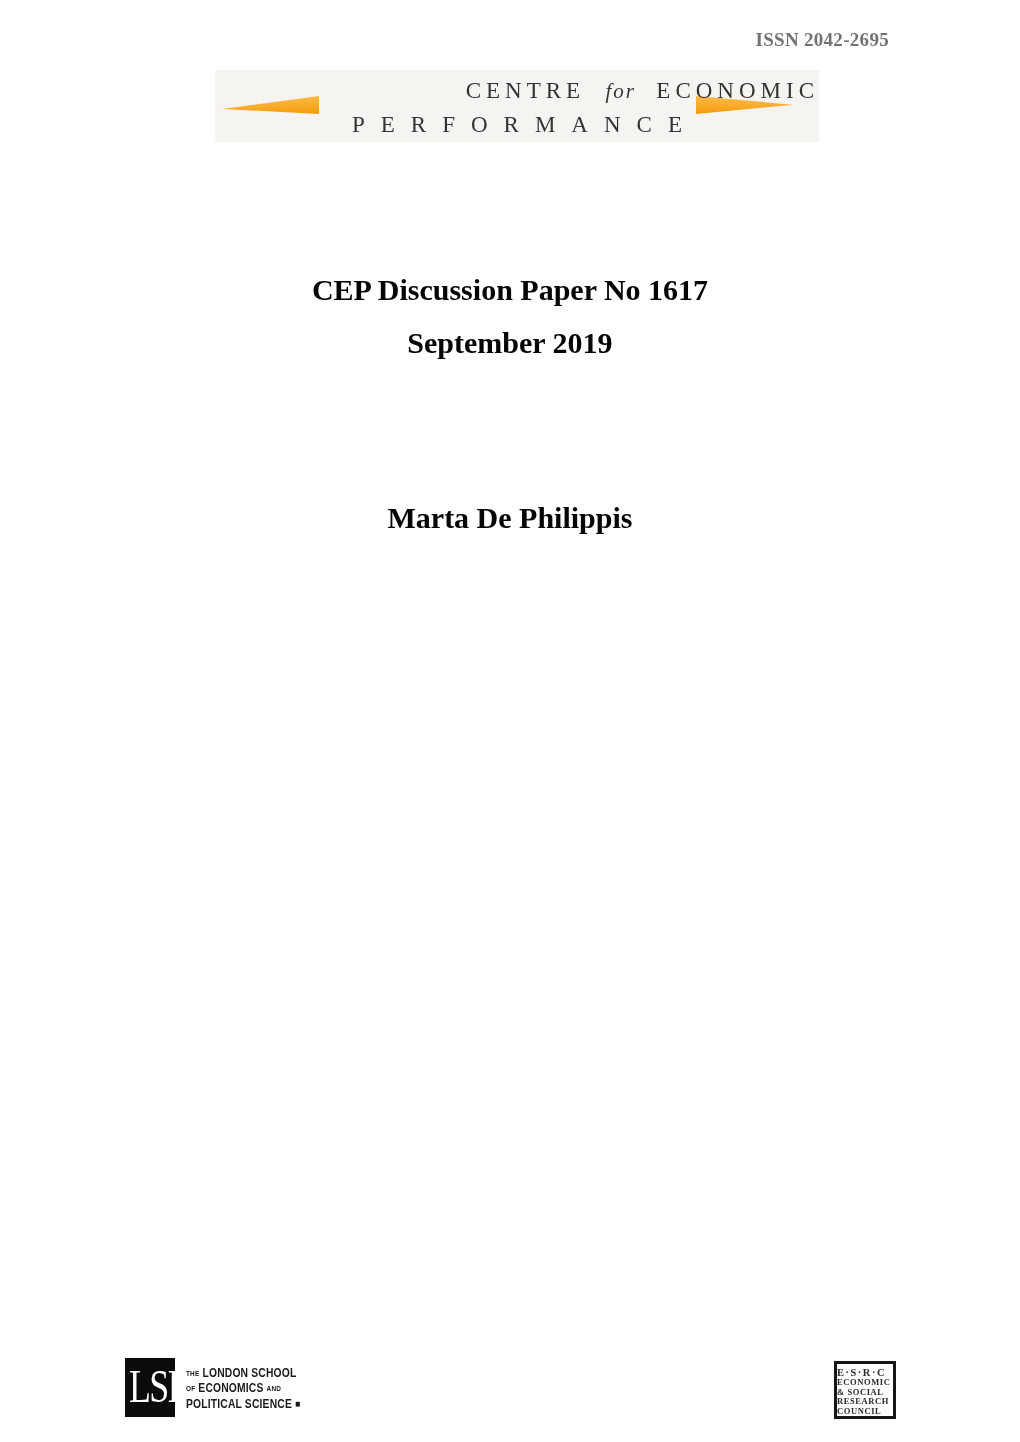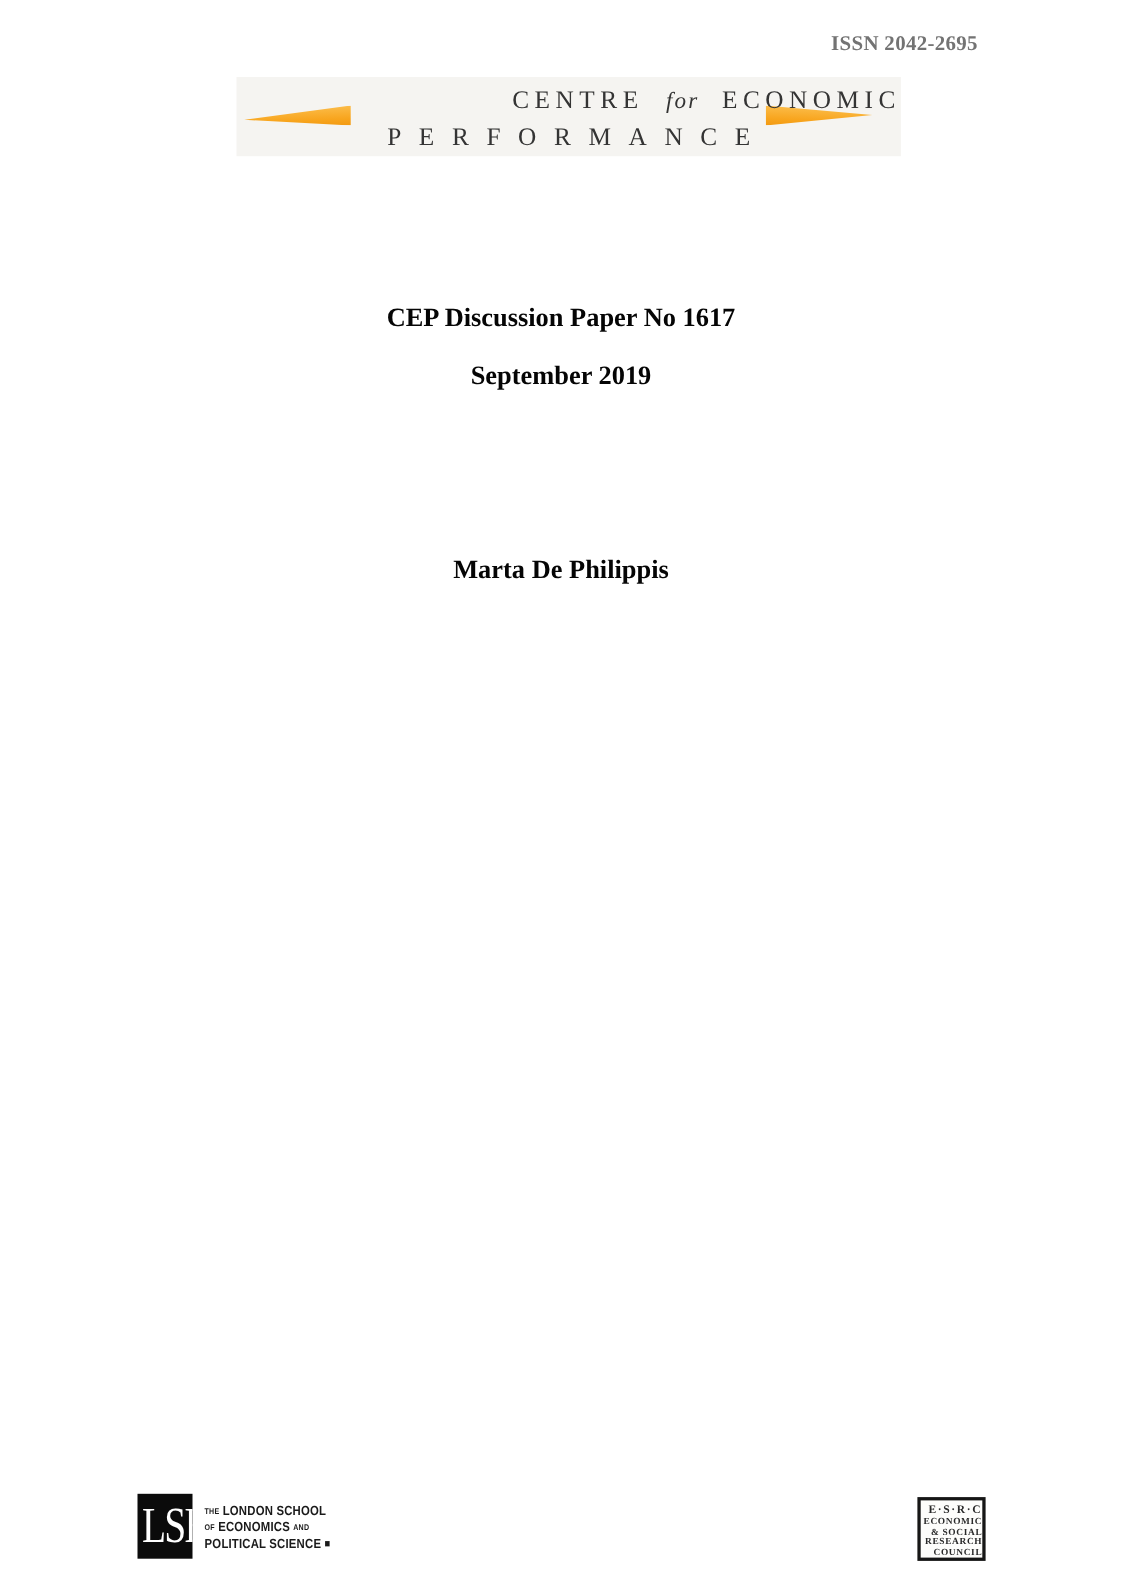--- a/index.html
+++ b/index.html
@@ -78,21 +78,21 @@
     text-indent: 16px;
   }
 
   
   .heading {
     position: absolute;
     left: 0;
     width: 100%;
     text-align: center;
     font-weight: 700;
-    font-size: 24px;
+    font-size: 30px;
     line-height: 37px;
     color: #050505;
   }
   .paper-no { top: 271px; }
   .paper-date { top: 324px; }
   .paper-title { top: 392px; }
   .paper-authors { top: 501px; line-height: 34px; }
 
   
   .lse-logo {
@@ -148,21 +148,21 @@
   
   .esrc-logo {
     position: absolute;
     left: 834px;
     top: 1361px;
     width: 62px;
     height: 58px;
     background: #fdfdfb;
     border: 3px solid #161616;
     box-sizing: border-box;
-    text-align: right;
+    text-align: left;
     font-family: "Liberation Serif", "DejaVu Serif", serif;
     color: #2a2a2a;
     padding-top: 3px;
   }
   .esrc-acronym {
     font-size: 10.5px;
     line-height: 11px;
     font-weight: 700;
     letter-spacing: 1.5px;
   }

